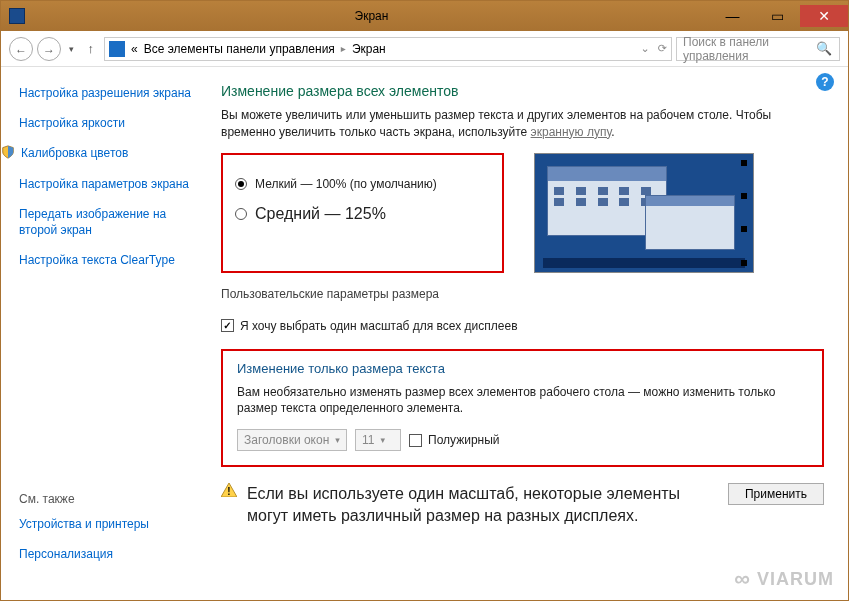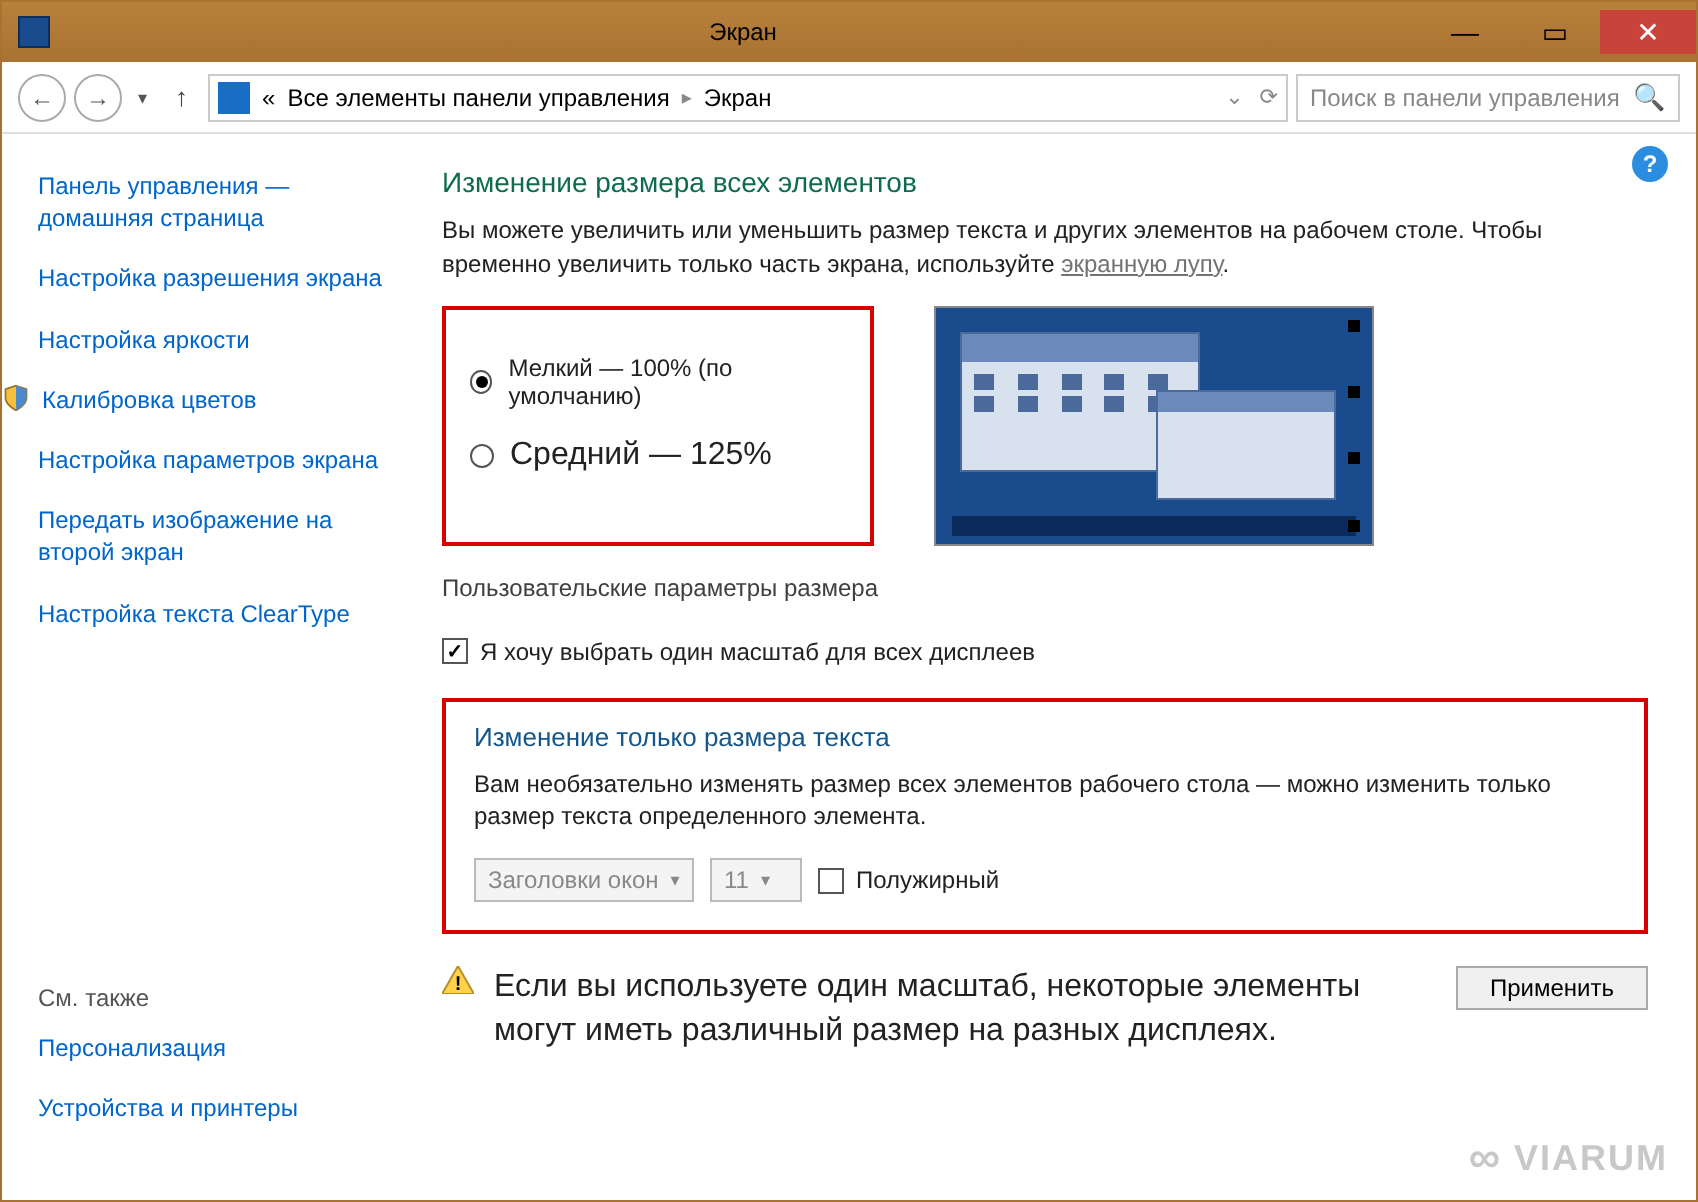--- a/index.html
+++ b/index.html
@@ -12,36 +12,36 @@
 .titlebar-btn { width: 45px; height: 22px; display: flex; align-items: center; justify-content: center; color: #000; font-size: 14px; }
 .titlebar-btn.close { background: #c8443a; color: #fff; width: 48px; height: 22px; }
 .navbar { background: #fff; height: 36px; display: flex; align-items: center; padding: 0 8px; border-bottom: 1px solid #e0e0e0; gap: 4px; }
 .nav-arrow { width: 24px; height: 24px; border: 1px solid #aaa; border-radius: 50%; display: flex; align-items: center; justify-content: center; font-size: 12px; color: #555; }
 .nav-dropdown { font-size: 9px; color: #555; margin: 0 4px; }
 .nav-up { font-size: 13px; color: #444; margin: 0 6px; }
 .addressbar { flex: 1; border: 1px solid #ccc; height: 24px; display: flex; align-items: center; padding: 0 4px; font-size: 12px; gap: 6px; }
 .addr-icon { width: 16px; height: 16px; background: #1a6dc4; }
 .addr-sep { color: #888; font-size: 10px; }
 .addr-end { margin-left: auto; display: flex; gap: 8px; color: #888; font-size: 11px; }
-.searchbox { width: 192px; border: 1px solid #ccc; height: 24px; display: flex; align-items: center; padding: 0 6px; font-size: 12px; color: #888; }
+.searchbox { width: 164px; border: 1px solid #ccc; height: 24px; display: flex; align-items: center; padding: 0 6px; font-size: 12px; color: #888; }
 .searchbox span:last-child { margin-left: auto; font-size: 13px; }
 .body-area { flex: 1; display: flex; background: #fff; }
 .sidebar { width: 210px; padding: 18px 12px 12px 18px; font-size: 12px; display: flex; flex-direction: column; }
 .sidebar a { color: #0066cc; text-decoration: none; display: block; line-height: 1.35; margin-bottom: 14px; }
 .sidebar .with-icon { display: flex; align-items: flex-start; gap: 6px; text-align: center; }
 .shield-icon { width: 14px; height: 14px; margin-left: -18px; }
 .sidebar-footer { margin-top: auto; padding-bottom: 12px; }
 .sidebar-footer .hdr { color: #555; margin-bottom: 10px; }
 .main { flex: 1; padding: 16px 24px 12px 10px; position: relative; font-size: 12px; color: #222; }
 .help-q { position: absolute; top: 6px; right: 14px; width: 18px; height: 18px; border-radius: 50%; background: #2a8de0; color: #fff; display: flex; align-items: center; justify-content: center; font-size: 12px; font-weight: bold; }
 .h1 { color: #0e6b4f; font-size: 14px; font-weight: normal; margin-bottom: 8px; }
 .desc { font-size: 12px; line-height: 1.4; margin-bottom: 12px; }
 .desc a { color: #737373; text-decoration: underline; }
 .row1 { display: flex; gap: 30px; margin-bottom: 14px; }
-.redbox1 { border: 2px solid #d90000; padding: 16px 12px; width: 216px; }
+.redbox1 { border: 2px solid #d90000; padding: 16px 12px; width: 283px; }
 .radio-row { display: flex; align-items: center; gap: 8px; font-size: 12px; margin: 6px 0; }
 .radio-row.big { font-size: 16px; margin-top: 14px; }
 .radio { width: 12px; height: 12px; border: 1px solid #555; border-radius: 50%; display: inline-flex; align-items: center; justify-content: center; }
 .radio.checked::after { content: ""; width: 6px; height: 6px; background: #000; border-radius: 50%; }
 .preview { width: 220px; height: 120px; border: 1px solid #888; background: #1a4b8c; position: relative; }
 .preview .win1 { position: absolute; top: 12px; left: 12px; width: 120px; height: 70px; background: #d8e2ee; border: 1px solid #4a6a9c; }
 .preview .win1-hdr { height: 14px; background: #6a8abc; }
 .preview .win1-body { display: grid; grid-template-columns: repeat(5,1fr); gap: 3px; padding: 6px; }
 .preview .win1-body div { width: 10px; height: 8px; background: #4a6a9c; }
 .preview .win2 { position: absolute; bottom: 22px; right: 18px; width: 90px; height: 55px; background: #d8e2ee; border: 1px solid #4a6a9c; }
@@ -96,37 +96,36 @@
       </span>
     </div>
     <div class="searchbox">
       <span>Поиск в панели управления</span>
       <span>🔍</span>
     </div>
   </div>
 
   <div class="body-area">
     <div class="sidebar">
-      <a>Панель управления — домашняя страница</a>
       <a>Настройка разрешения экрана</a>
       <a>Настройка яркости</a>
       <div class="with-icon">
         <svg class="shield-icon" viewBox="0 0 16 16">
             <path d="M8 1 L14 3 V8 C14 12 8 15 8 15 C8 15 2 12 2 8 V3 Z" fill="#f5c03c" stroke="#a07020"></path>
             <path d="M8 1 L14 3 V8 C14 12 8 15 8 15 V1 Z" fill="#4a8aca"></path>
           </svg>
         <a>Калибровка цветов</a>
       </div>
       <a>Настройка параметров экрана</a>
       <a>Передать изображение на второй экран</a>
       <a>Настройка текста ClearType</a>
       <div class="sidebar-footer">
         <div class="hdr">См. также</div>
+        <a>Устройства и принтеры</a>
         <a>Персонализация</a>
-        <a>Устройства и принтеры</a>
       </div>
     </div>
 
     <div class="main">
       <div class="help-q">?</div>
       <div class="h1">Изменение размера всех элементов</div>
       <div class="desc">
         <span>Вы можете увеличить или уменьшить размер текста и других элементов на рабочем столе. Чтобы временно увеличить только часть экрана, используйте </span><a>экранную лупу</a><span>.</span>
       </div>
 

